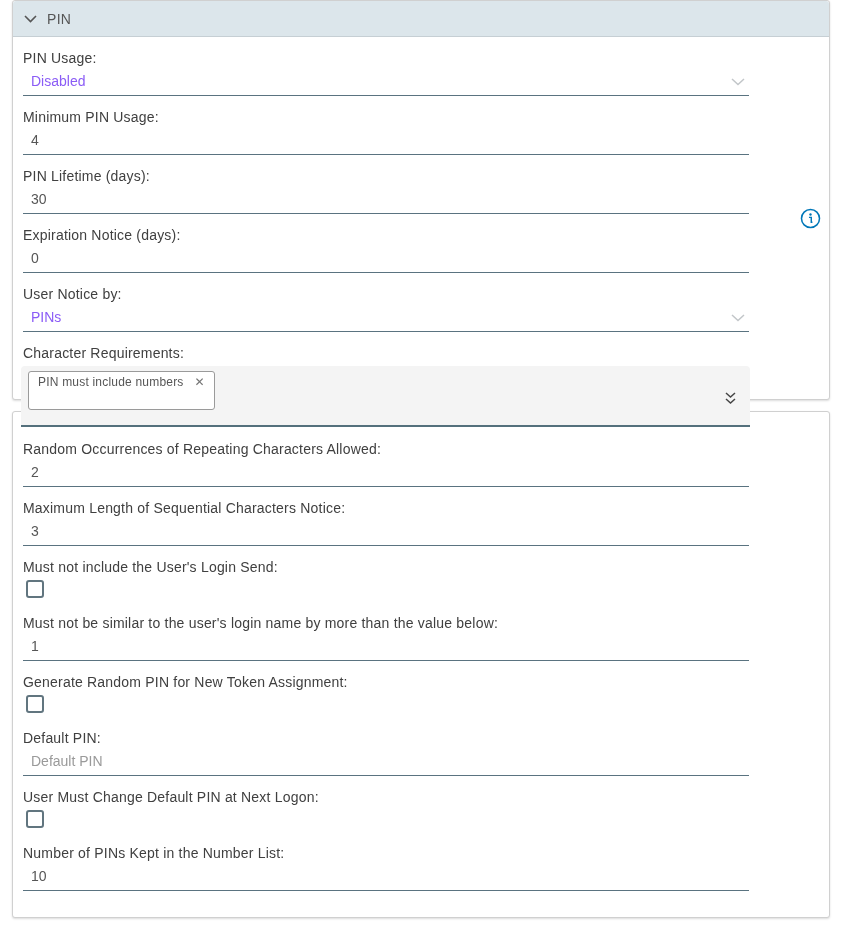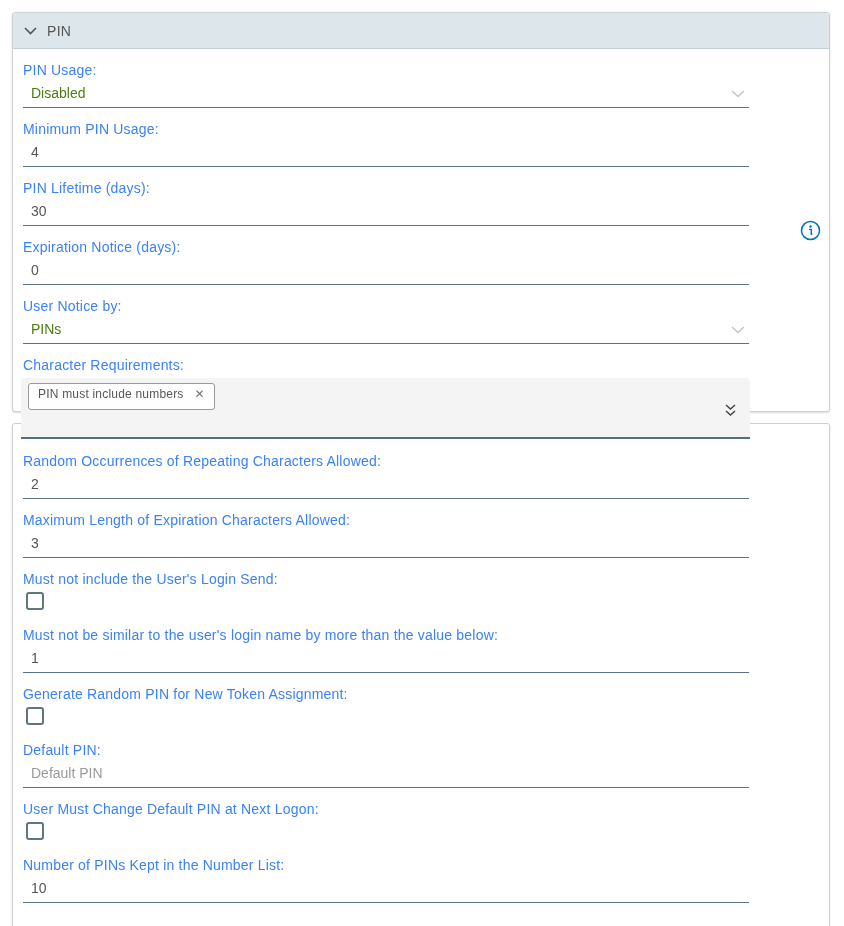--- a/index.html
+++ b/index.html
@@ -9,68 +9,68 @@
     font-family:"Liberation Sans", sans-serif;
     -webkit-font-smoothing:antialiased;
   }
   .page { position:relative; width:844px; height:926px; }
 
   .card {
     width:818px; margin-left:12px; background:#ffffff;
     border:1px solid #d0d0d0; border-radius:3px;
     box-shadow:0 1px 2px rgba(60,60,60,.18);
   }
-  .card-1 { margin-top:12px; height:400px; position:relative; }
+  .card-1 { height:400px; position:relative; }
   .card-2 { margin-top:11px; min-height:497px; padding:28px 10px 14px 10px; }
 
   .section-header {
     height:36px; background:#dce6eb; border-bottom:1px solid #c6cfd4;
     border-radius:3px 3px 0 0; display:flex; align-items:center;
     padding-left:11px; cursor:pointer;
   }
   .section-header .caret { display:flex; align-items:center; margin-right:10px; }
   .section-title { font-size:14px; color:#565656; letter-spacing:.3px; }
 
   .card-body { padding:12px 10px 0 10px; }
 
   .field { margin-bottom:12px; }
   .field > label {
-    display:block; font-size:14px; line-height:18px; color:#3b82f6;
+    display:block; font-size:14px; line-height:18px; color:#404040;
     margin-bottom:4px; letter-spacing:.2px;
   }
   .line-input {
     display:block; width:726px; background:transparent; border:none; outline:none;
     border-bottom:1px solid #5a7380; border-radius:0;
     font-family:"Liberation Sans", sans-serif; font-size:14px; color:#565656;
     padding:2px 0 6px 8px;
   }
   .line-input::placeholder { color:#9a9a9a; opacity:1; }
 
   .select-box {
     position:relative; width:726px; border-bottom:1px solid #5a7380;
-    padding:2px 22px 6px 8px; font-size:14px; color:#4d7c0f; cursor:pointer;
+    padding:2px 22px 6px 8px; font-size:14px; color:#8b5cf6; cursor:pointer;
   }
   .select-box .sel-caret { position:absolute; right:4px; bottom:9px; display:flex; }
 
   .cb {
     appearance:none; -webkit-appearance:none; width:18px; height:18px;
     border:2px solid #61757f; border-radius:3px; background:#fff;
     margin:2px 0 0 3px; cursor:pointer; display:block;
   }
   .field-check { margin-bottom:16px; }
 
   .multiselect {
     position:relative; width:729px; height:61px; margin-left:-2px;
     background:#f4f4f4; border-radius:4px 4px 0 0;
     border-bottom:2px solid #54707c; padding:5px 7px; z-index:5; cursor:pointer;
   }
   .chip {
     display:inline-flex; align-items:center; gap:11px;
     background:#ffffff; border:1px solid #9a9a9a; border-radius:3px;
-    padding:3px 9px 8px 9px; font-size:12px; color:#565656; letter-spacing:.2px;
+    padding:3px 9px 20px 9px; font-size:12px; color:#565656; letter-spacing:.2px;
   }
   .chip-remove { color:#737373; font-size:12px; cursor:pointer; line-height:1; }
   .ms-caret { position:absolute; right:13px; top:26px; display:flex; }
 
   .info-signpost {
     position:absolute; left:797px; top:205px; width:26px; height:26px;
     display:flex; align-items:center; justify-content:center; cursor:pointer;
   }
 </style>
 </head>
@@ -149,21 +149,21 @@
   </section>
 
   <section class="card card-2">
 
     <div class="field">
       <label>Random Occurrences of Repeating Characters Allowed:</label>
       <input class="line-input" type="text" value="2" style="">
     </div>
 
     <div class="field">
-      <label>Maximum Length of Expiration Characters Allowed:</label>
+      <label>Maximum Length of Sequential Characters Notice:</label>
       <input class="line-input" type="text" value="3" style="">
     </div>
 
     <div class="field field-check">
       <label>Must not include the User's Login Send:</label>
       <input class="cb" type="checkbox" style="">
     </div>
 
     <div class="field">
       <label>Must not be similar to the user's login name by more than the value below:</label>

